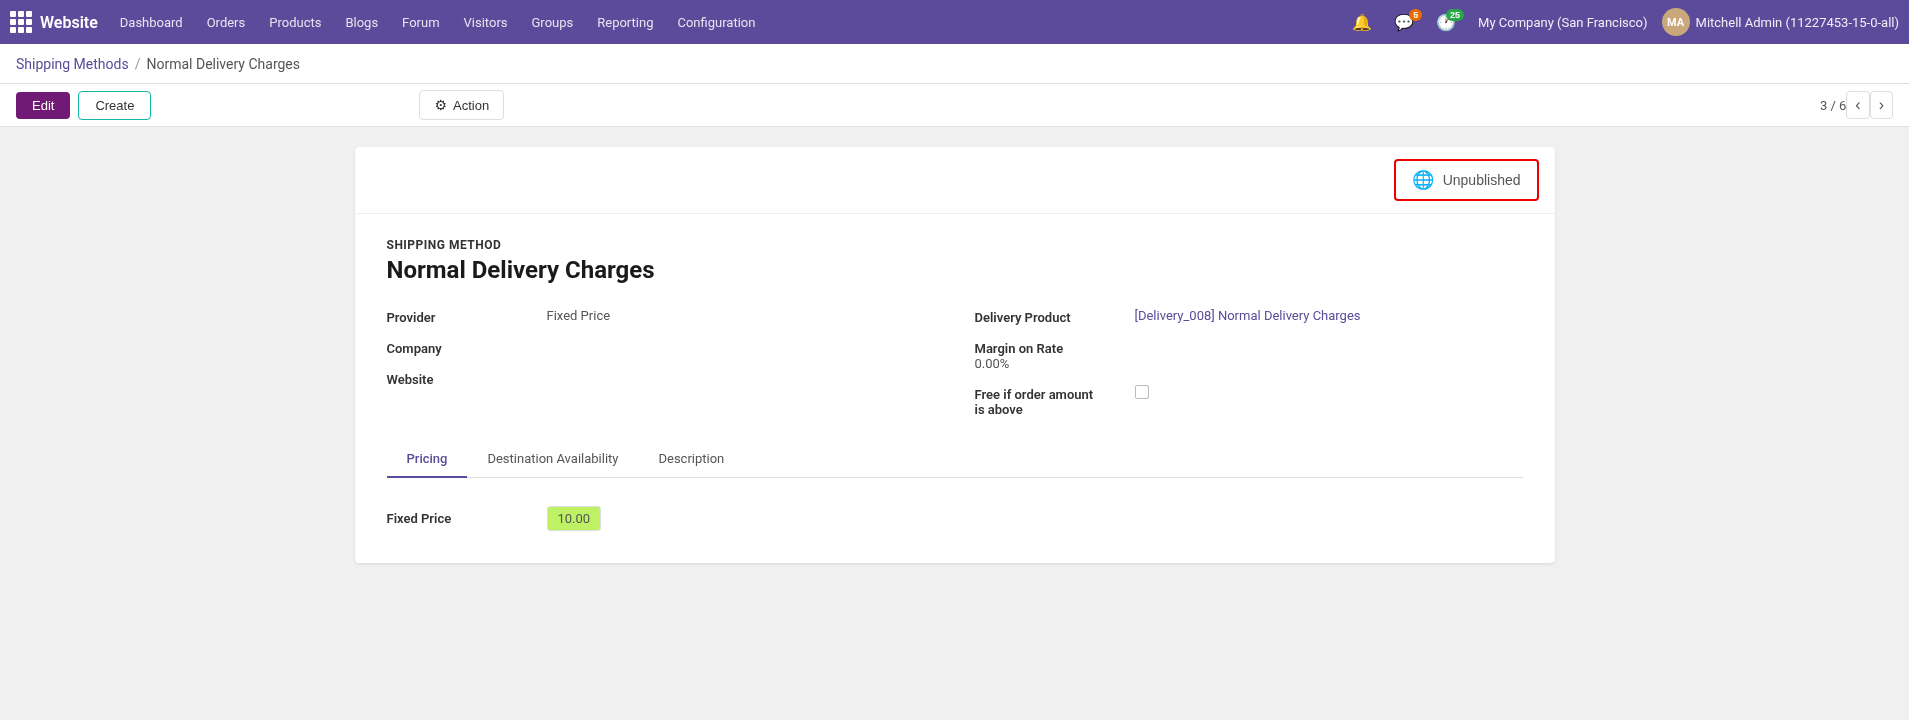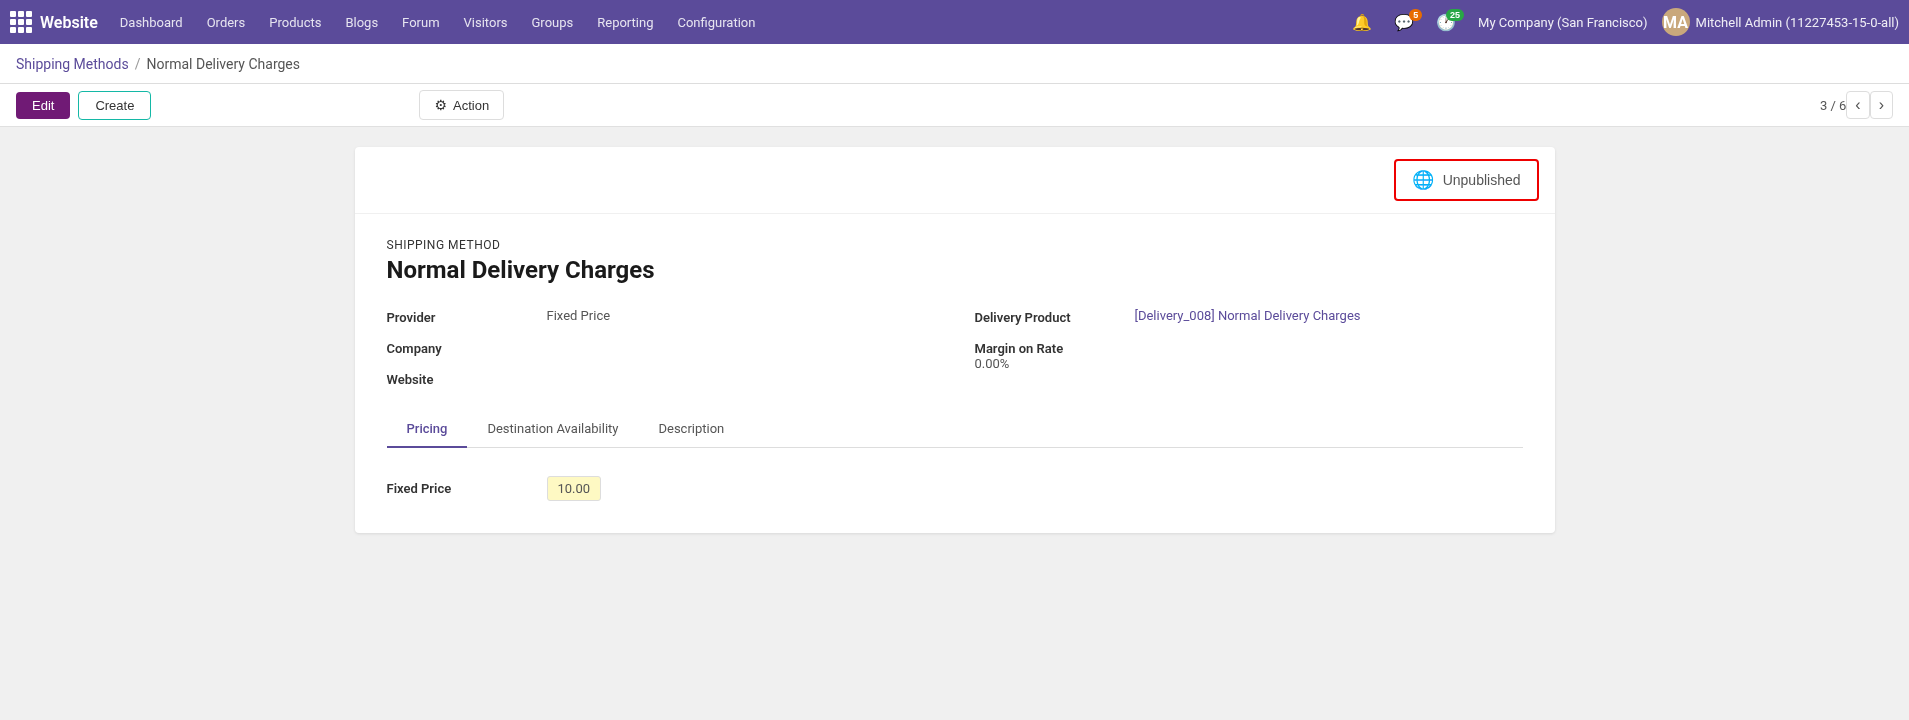--- a/index.html
+++ b/index.html
@@ -82,21 +82,21 @@
       padding: 0 8px;
     }
     .avatar {
       width: 28px;
       height: 28px;
       border-radius: 50%;
       background: #c9a87c;
       display: flex;
       align-items: center;
       justify-content: center;
-      font-size: 16px;
+      font-size: 11px;
       color: white;
       font-weight: bold;
     }
     .user-name {
       color: rgba(255,255,255,0.9);
       font-size: 13px;
     }
 
     
     .sub-header {
@@ -217,21 +217,21 @@
       font-size: 18px;
       color: #888;
     }
 
     
     .record-body {
       padding: 24px 32px;
     }
     .record-type {
       font-size: 12px;
-      font-weight: 400;
+      font-weight: 700;
       color: #333;
       text-transform: uppercase;
       letter-spacing: 0.5px;
       margin-bottom: 4px;
     }
     .record-title {
       font-size: 24px;
       font-weight: 700;
       color: #1a1a1a;
       margin-bottom: 24px;
@@ -310,21 +310,21 @@
       font-weight: 600;
       font-size: 13px;
       min-width: 160px;
     }
     .fixed-price-value {
       color: #555;
       font-size: 13px;
       border: 1px solid #ddd;
       border-radius: 3px;
       padding: 4px 10px;
-      background: #fef9c3;
+      background: #bef264;
     }
 
     
     .gear-char { font-size: 14px; }
   </style>
 </head>
 <body>
 
 <nav class="navbar">
   <div class="navbar-brand">
@@ -427,20 +427,27 @@
 
         <div>
           <div class="field-row" style="margin-bottom:14px;">
             <span class="field-label">Delivery Product</span>
             <span class="field-value-link" style="cursor:pointer;">[Delivery_008] Normal Delivery Charges</span>
           </div>
           <div class="field-row" style="margin-bottom:14px;flex-direction:column;">
             <span class="field-label">Margin on Rate</span>
             <span class="field-value">0.00%</span>
           </div>
+          <div class="field-row">
+            <span class="field-label">
+              <span>Free if order amount</span><br>
+              <span>is above</span>
+            </span>
+            <span class="checkbox-field"></span>
+          </div>
         </div>
       </div>
 
       <div class="tabs">
         <div class="tab active">Pricing</div>
         <div class="tab">Destination Availability</div>
         <div class="tab">Description</div>
       </div>
 
       <div class="tab-content">

